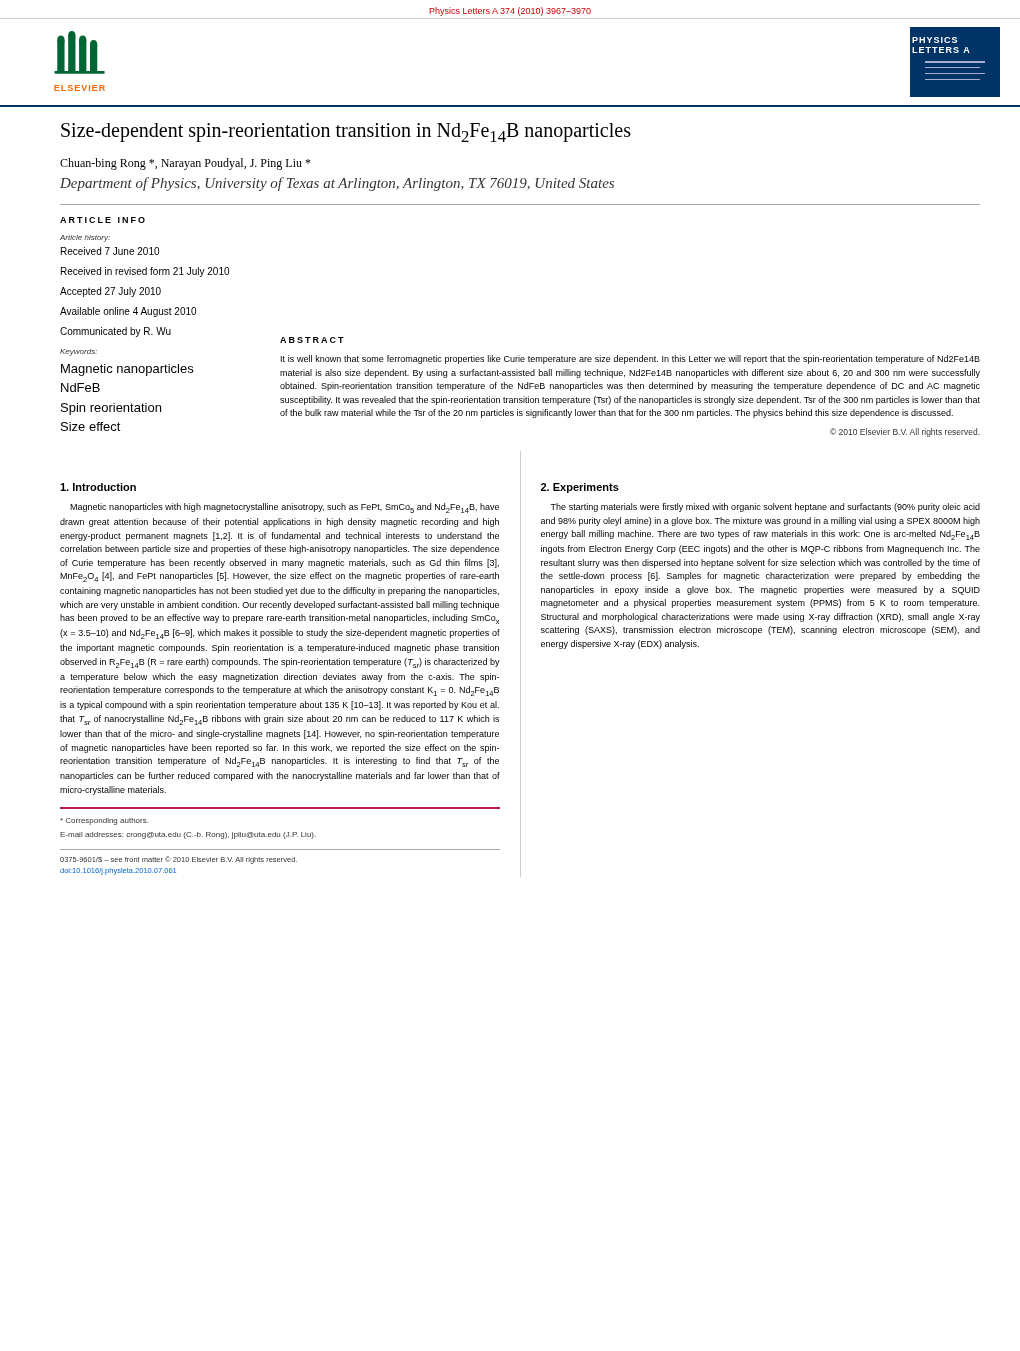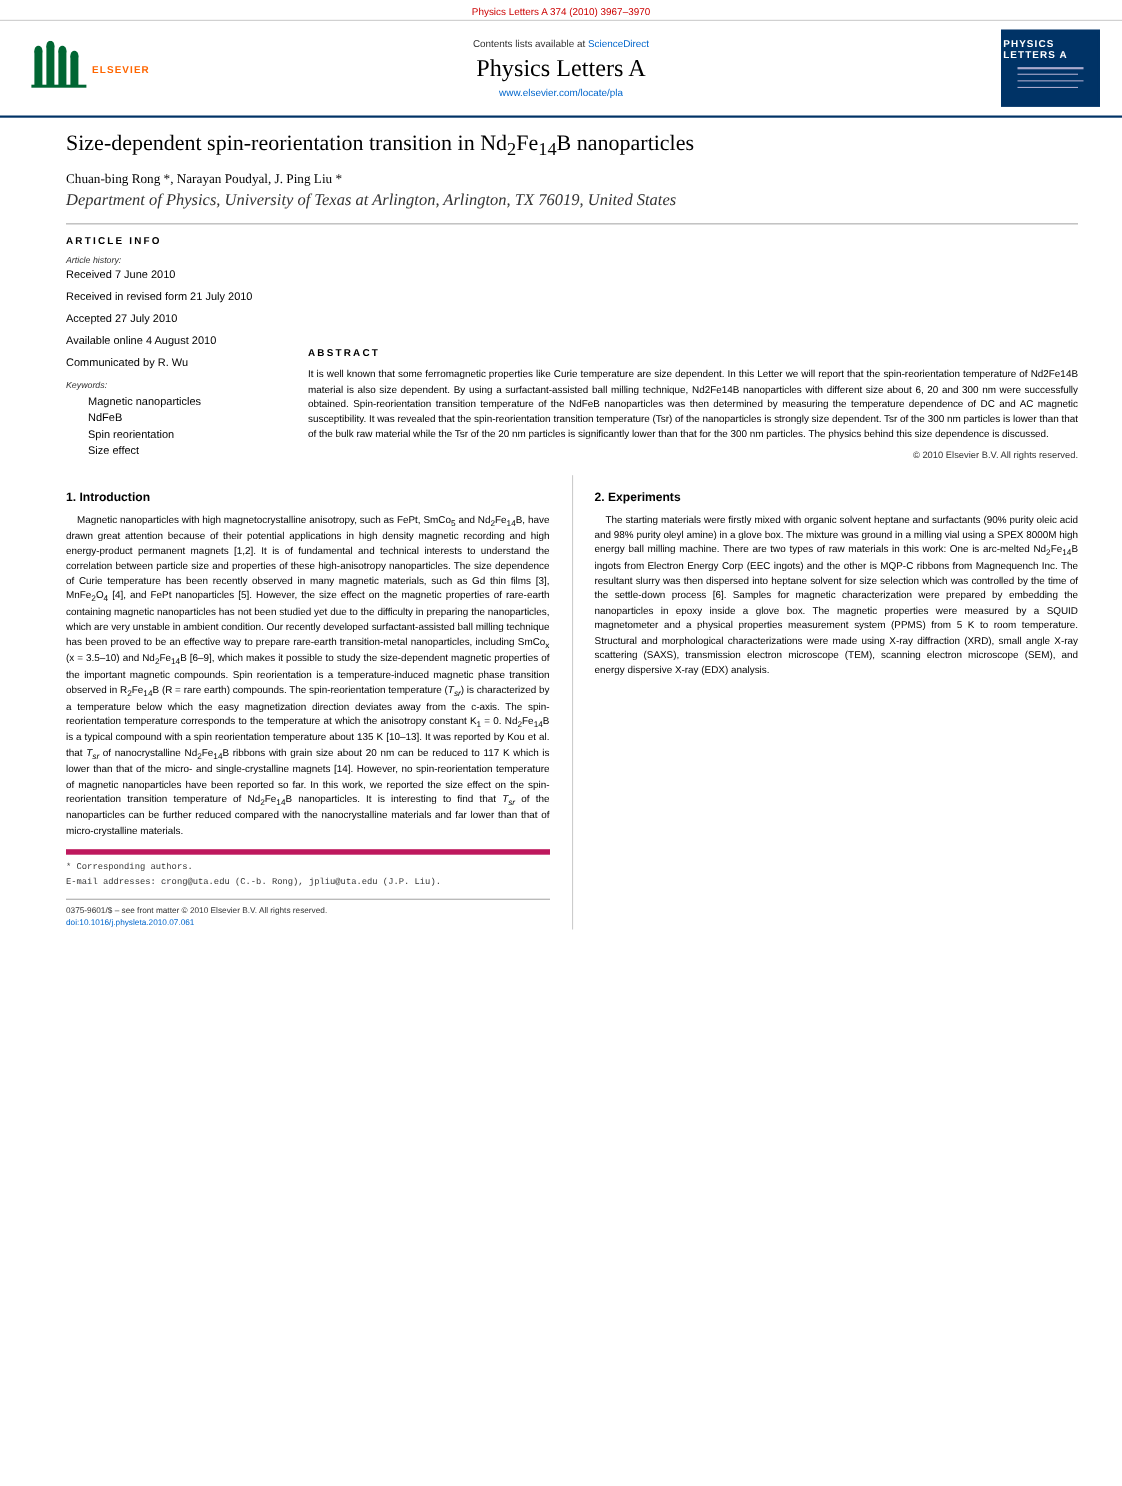--- a/index.html
+++ b/index.html
@@ -40,21 +40,21 @@
 
     .journal-header .left-logo {
       width: 120px;
       display: flex;
       flex-direction: column;
       align-items: center;
     }
 
     .elsevier-logo {
       display: flex;
-      flex-direction: row;
+      flex-direction: column;
       align-items: center;
       justify-content: flex-end;
     }
 
     .elsevier-tree {
       width: 60px;
       height: 50px;
     }
 
     .elsevier-text {
@@ -191,23 +191,22 @@
     }
 
     .left-col .section-content {
       font-size: 10px;
       color: #000;
       margin-bottom: 6px;
       line-height: 1.4;
     }
 
     .left-col .keyword-list {
-      font-size: 10px;
+      font-size: 13px;
       line-height: 1.5;
-      margin-left: 20px;
     }
 
     .abstract-text {
       font-size: 9px;
       line-height: 1.5;
       text-align: justify;
       color: #000;
     }
 
     .copyright {
@@ -238,34 +237,34 @@
       font-size: 9px;
       font-family: Arial, sans-serif;
       line-height: 1.5;
       text-align: justify;
     }
 
     .section-title {
       font-size: 11px;
       font-weight: bold;
       font-family: Arial, sans-serif;
-      margin: 12px 0 6px 0;
+      margin: 28px 0 6px 0;
     }
 
     .body-para {
       margin-bottom: 6px;
       text-indent: 10px;
     }
 
     .footnote-area {
-      border-top: 5px solid #be185d;
+      border-top: 2px solid #be185d;
       margin-top: 10px;
       padding-top: 6px;
       font-size: 8px;
-      font-family: Liberation Mono, monospace;
+      font-family: Liberation Sans, sans-serif;
     }
 
     .footnote-line {
       margin-bottom: 2px;
       color: #333;
     }
 
     .bottom-bar {
       border-top: 1px solid #aaa;
       padding-top: 4px;
@@ -306,28 +305,20 @@
           <ellipse cx="21" cy="5" rx="4" ry="5" fill="#006633"></ellipse>
           <ellipse cx="33" cy="10" rx="4" ry="5" fill="#006633"></ellipse>
           <ellipse cx="45" cy="15" rx="4" ry="5" fill="#006633"></ellipse>
 
           <rect x="2" y="44" width="55" height="3" fill="#006633"></rect>
         </svg>
         <span class="elsevier-text">ELSEVIER</span>
       </div>
     </div>
 
-    <div class="center-info">
-      <div class="sciencedirect-link">
-        <span>Contents lists available at</span>
-        <span class="link" style="color:#0066cc;">ScienceDirect</span>
-      </div>
-      <div class="journal-title-header">Physics Letters A</div>
-      <div class="journal-url">www.elsevier.com/locate/pla</div>
-    </div>
 
     <div class="right-logo">
       <div class="pla-logo-box">
         <div class="pla-title">PHYSICS LETTERS A</div>
 
         <div style="margin-top:4px; width:70px; height:30px; position:relative;">
           <div style="position:absolute;top:2px;left:5px;right:5px;height:2px;background:#aac;"></div>
           <div style="position:absolute;top:8px;left:5px;right:10px;height:1px;background:#aac;"></div>
           <div style="position:absolute;top:14px;left:5px;right:5px;height:1px;background:#aac;"></div>
           <div style="position:absolute;top:20px;left:5px;right:10px;height:1px;background:#aac;"></div>

